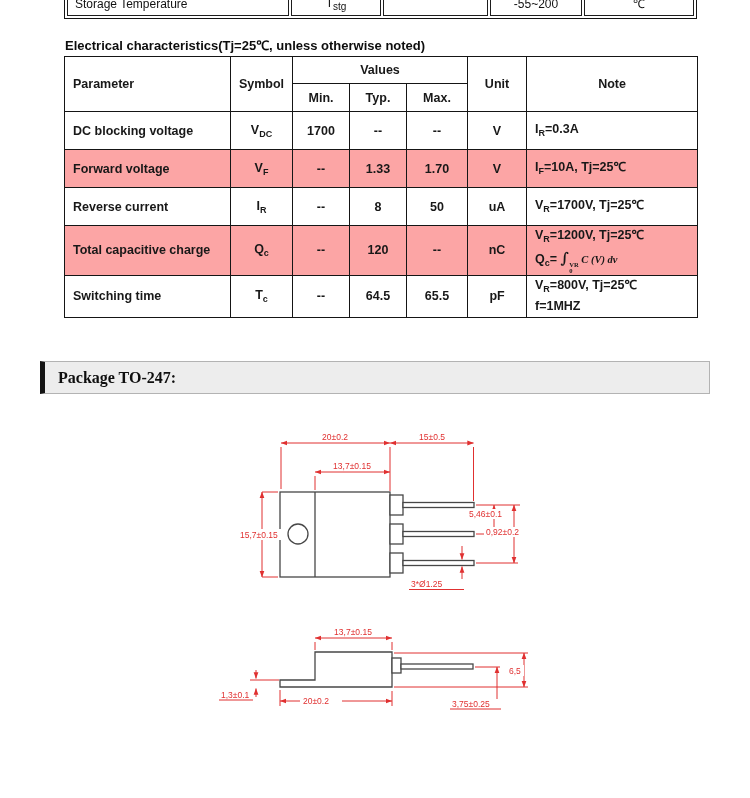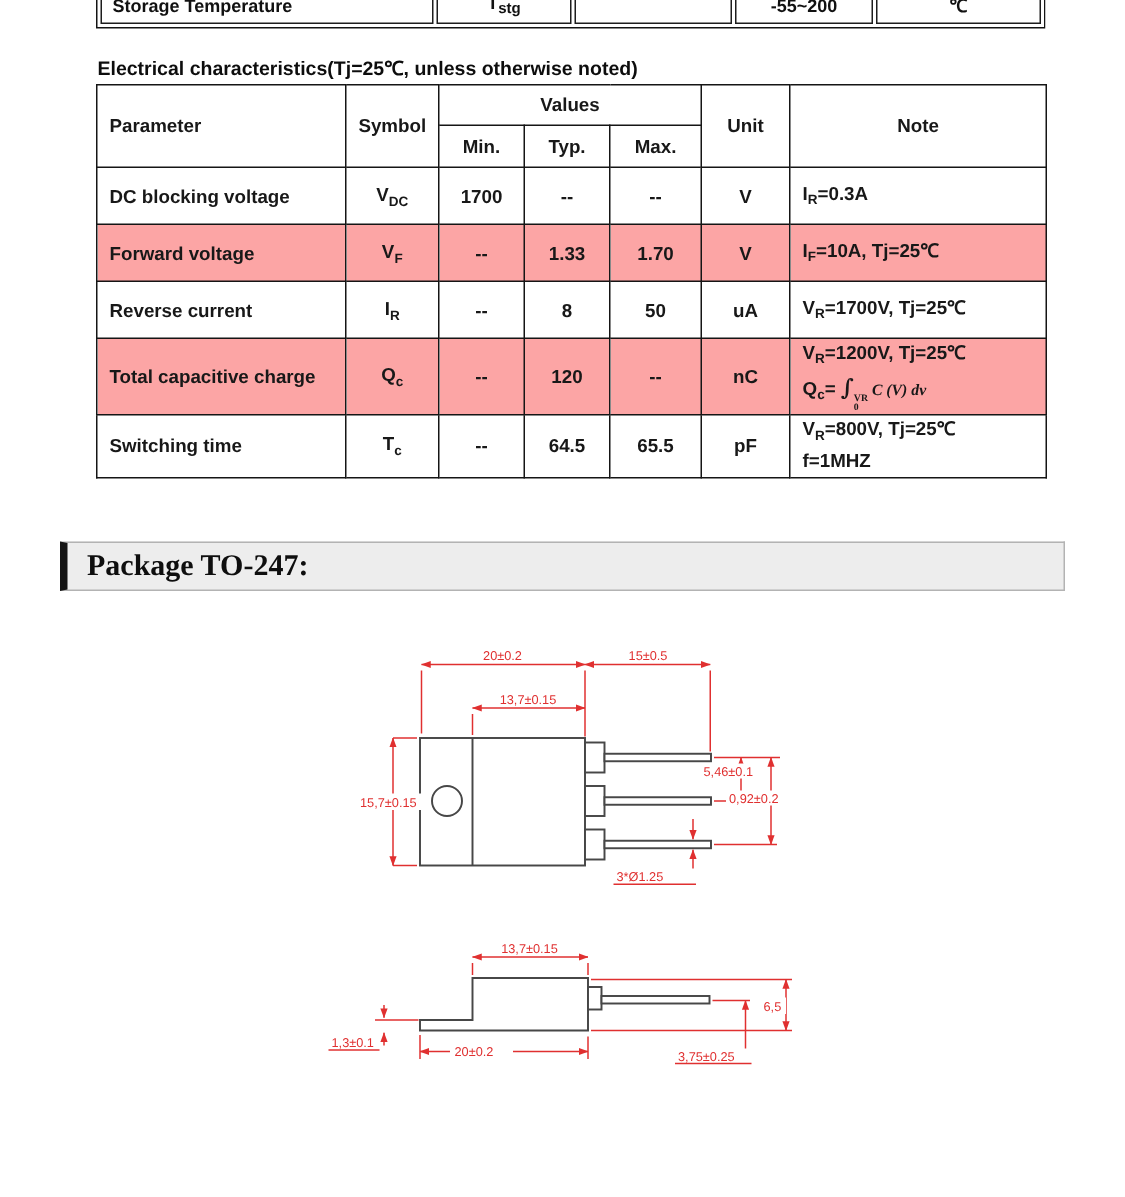--- a/index.html
+++ b/index.html
@@ -1,21 +1,21 @@
 <!DOCTYPE html>
 <html style="--red: #e03030;"><head>
 <meta charset="utf-8">
 <style>
   html,body{margin:0;padding:0;}
   body{
     width:750px;height:798px;position:relative;background:#ffffff;
     font-family:"Liberation Sans",sans-serif;color:#161616;overflow:hidden;
   }
   
-  .toptable-clip{position:absolute;left:64px;top:0;width:633px;height:32px;overflow:hidden;font-weight:bold;}
+  .toptable-clip{position:absolute;left:64px;top:0;width:633px;height:32px;overflow:hidden;}
   .tt-outer{position:absolute;left:0;top:-12px;width:633px;height:31px;box-sizing:border-box;
     border:1.8px solid #141414;padding:2px;display:flex;gap:2px;background:#fff;}
   .tt-cell{box-sizing:border-box;border:1.4px solid #1d1d1d;display:flex;align-items:center;
     justify-content:center;font-size:12px;color:#111;background:#fff;overflow:hidden;}
   .tt-cell.left{justify-content:flex-start;padding-left:7px;}
   .tt-sub{font-size:10px;vertical-align:-2.5px;}
   
   .ec-heading{position:absolute;left:65px;top:36px;font-size:13px;font-weight:bold;color:#0d0d0d;}
   
   table.ec{position:absolute;left:64px;top:56px;width:633px;border-collapse:collapse;
@@ -30,21 +30,21 @@
   .sub{font-size:9px;vertical-align:-3px;}
   .note-line{line-height:1.55;}
   .mathv{font-family:"Liberation Serif",serif;font-style:italic;font-size:10.5px;}
   .int{font-family:"DejaVu Serif",serif;font-size:15px;font-style:normal;}
   .lims{display:inline-flex;flex-direction:column;line-height:1;font-size:6.5px;
     vertical-align:-4px;font-family:"Liberation Serif",serif;}
   
   .pkg-bar{position:absolute;left:40px;top:361px;width:670px;height:33px;box-sizing:border-box;
     background:#ededed;border:1px solid #b3b3b3;border-left:5px solid #141414;
     display:flex;align-items:center;padding-left:13px;
-    font-family:"Liberation Serif",serif;font-size:20px;font-weight:600;color:#0e0e0e;}
+    font-family:"Liberation Serif",serif;font-size:16px;font-weight:600;color:#0e0e0e;}
   
   .drawing-svg{position:absolute;left:0;top:420px;}
   .dk{stroke:#474747;stroke-width:1.3;fill:#ffffff;}
   .dkl{stroke:#474747;stroke-width:1.3;fill:none;}
   .rd{stroke:var(--red);stroke-width:1;fill:none;}
   .halo{fill:#ffffff;stroke:none;}
   .dim{font-family:"Liberation Sans",sans-serif;font-size:8.5px;fill:var(--red);stroke:none;}
   .arrowhead{fill:var(--red);}
 </style>
 </head>

